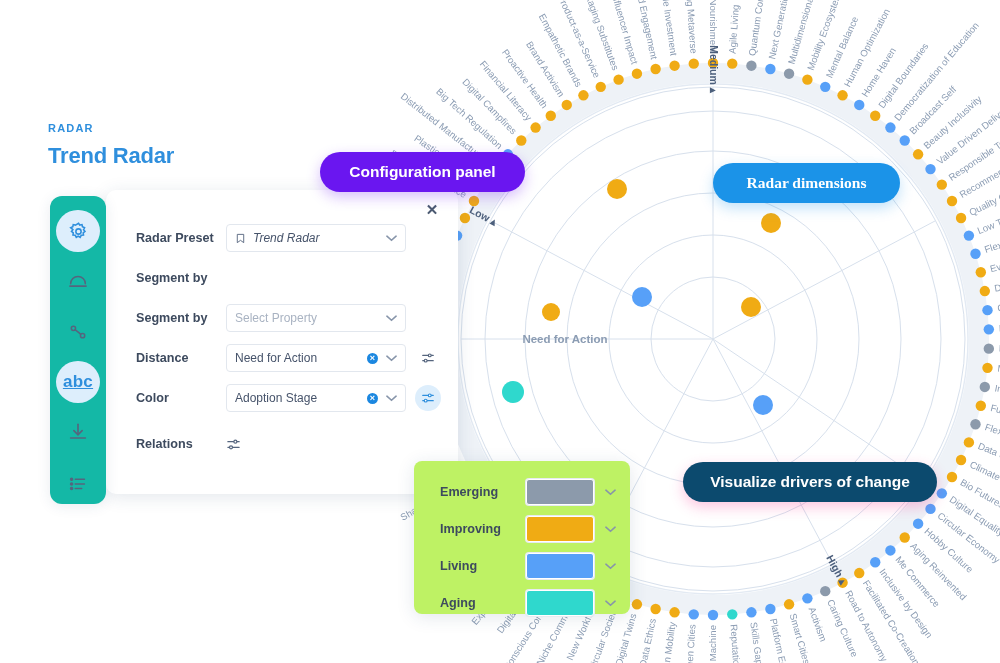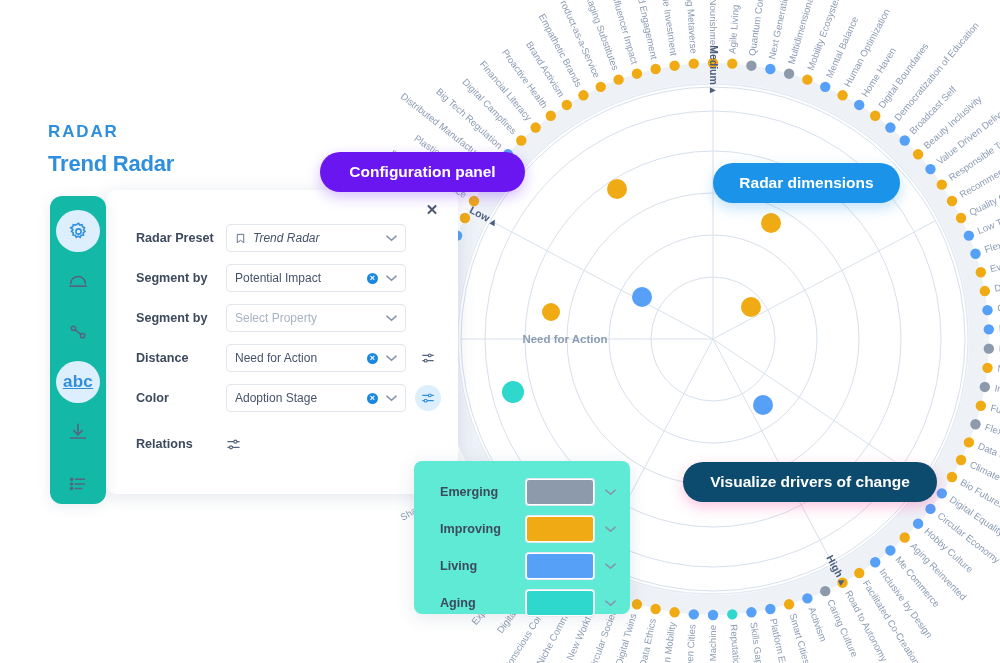--- a/index.html
+++ b/index.html
@@ -12,21 +12,21 @@
   }
   #app { position:absolute; inset:0; background:#fff; }
 
   
   #radar-stage { position:absolute; left:0; top:0; width:1000px; height:663px; }
   #radar-svg { position:absolute; left:0; top:0; }
 
   
   .hdr { position:absolute; left:48px; top:122px; z-index:30; }
   .hdr .eyebrow {
-    font-size:17px; font-weight:700; letter-spacing:.11em;
+    font-size:11px; font-weight:700; letter-spacing:.11em;
     color:#2f8fdd; text-transform:uppercase;
   }
   .hdr .title {
     font-size:22px; font-weight:700; color:#2f8fdd; margin-top:9px;
     letter-spacing:-.2px;
   }
 
   
   #rail {
     position:absolute; left:50px; top:196px; width:56px; height:308px;
@@ -93,21 +93,21 @@
   .fctrl.adddim .val { color:#b2bccb; font-size:11.5px; }
   .slider-btn {
     width:26px; height:26px; border-radius:50%; margin-left:9px;
     display:flex; align-items:center; justify-content:center; cursor:pointer;
   }
   .slider-btn.active { background:#ddeefc; }
 
   
   #legend {
     position:absolute; left:414px; top:461px; width:216px; height:153px;
-    background:#5eead4; border-radius:8px; z-index:29;
+    background:#bef264; border-radius:8px; z-index:29;
     box-shadow:0 3px 18px rgba(40,70,110,.13);
     padding:12px 0 0 0;
   }
   .lrow {
     display:flex; align-items:center; height:37px; padding:0 14px 0 26px;
   }
   .lname { flex:1; font-size:12.6px; font-weight:700; color:#3d4a5e; }
   .lswatch {
     width:68px; height:26px; border-radius:3px; border:1px solid #fff;
     box-shadow:0 0 0 1px #e7ebf1;
@@ -122,20 +122,21 @@
   }
   #pill-config {
     left:320px; top:152px; width:205px; height:40px;
     background:#6a16f0; font-size:15.5px;
     box-shadow:0 5px 14px rgba(106,22,240,.28);
   }
   #pill-dims {
     left:713px; top:163px; width:187px; height:40px;
     background:#1b93e8; font-size:15.5px;
     box-shadow:0 5px 14px rgba(27,147,232,.28);
+    font-family:Liberation Serif, serif;
   }
   #pill-drivers {
     left:683px; top:462px; width:254px; height:40px;
     background:#0c4a6e; font-size:15.5px;
     box-shadow:0 5px 14px rgba(247,47,142,.28);
   }
 
   
   .rtxt { font-family:"Liberation Sans", sans-serif; fill:#8b9cb3; }
   .rtick { font-family:"Liberation Sans", sans-serif; fill:#4c5f7c; font-weight:700; }
@@ -443,29 +444,20 @@
             <span class="val preset">Trend Radar</span>
             <span class="chev">
               <svg width="11" height="8" viewBox="0 0 12 8" fill="none" stroke="#8795aa" stroke-width="1.7" stroke-linecap="round">
                 <polyline points="1,2 6,6.5 11,2"></polyline>
               </svg>
             </span>
           </div>
         </div>
         <div class="frow">
           <div class="flabel">Segment by</div>
-          <div class="fctrl">
-            <span class="val">Potential Impact</span>
-            <span class="clear"></span>
-            <span class="chev">
-              <svg width="11" height="8" viewBox="0 0 12 8" fill="none" stroke="#8795aa" stroke-width="1.7" stroke-linecap="round">
-                <polyline points="1,2 6,6.5 11,2"></polyline>
-              </svg>
-            </span>
-          </div>
         </div>
         <div class="frow">
           <div class="flabel">Segment by</div>
           <div class="fctrl">
             <span class="val ph">Select Property</span>
             <span class="chev">
               <svg width="11" height="8" viewBox="0 0 12 8" fill="none" stroke="#8795aa" stroke-width="1.7" stroke-linecap="round">
                 <polyline points="1,2 6,6.5 11,2"></polyline>
               </svg>
             </span>

